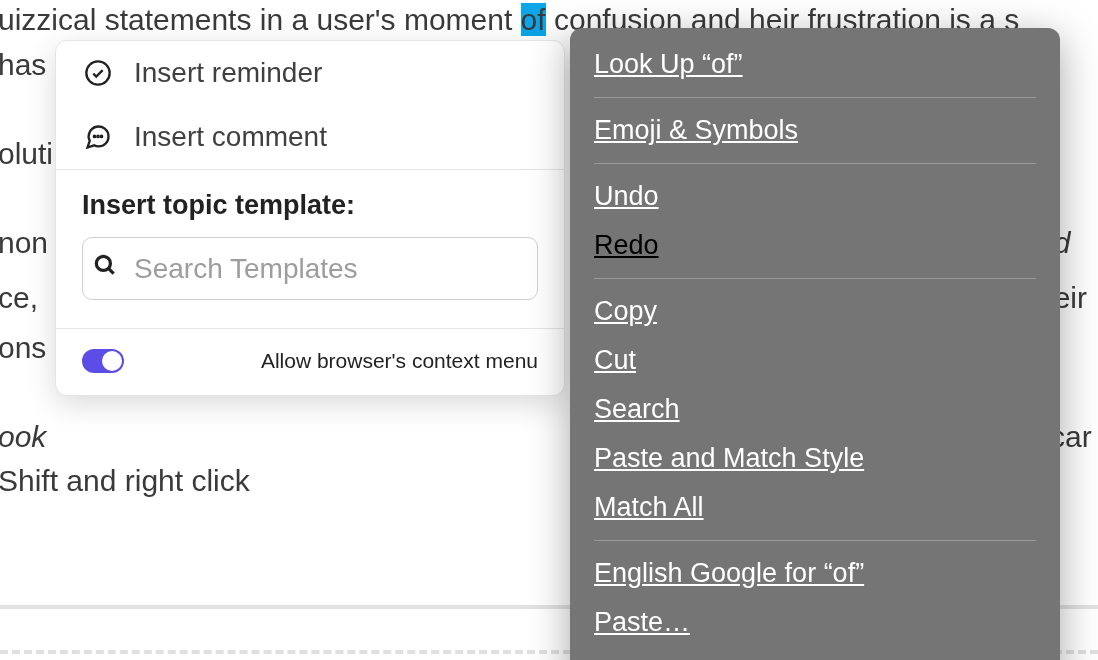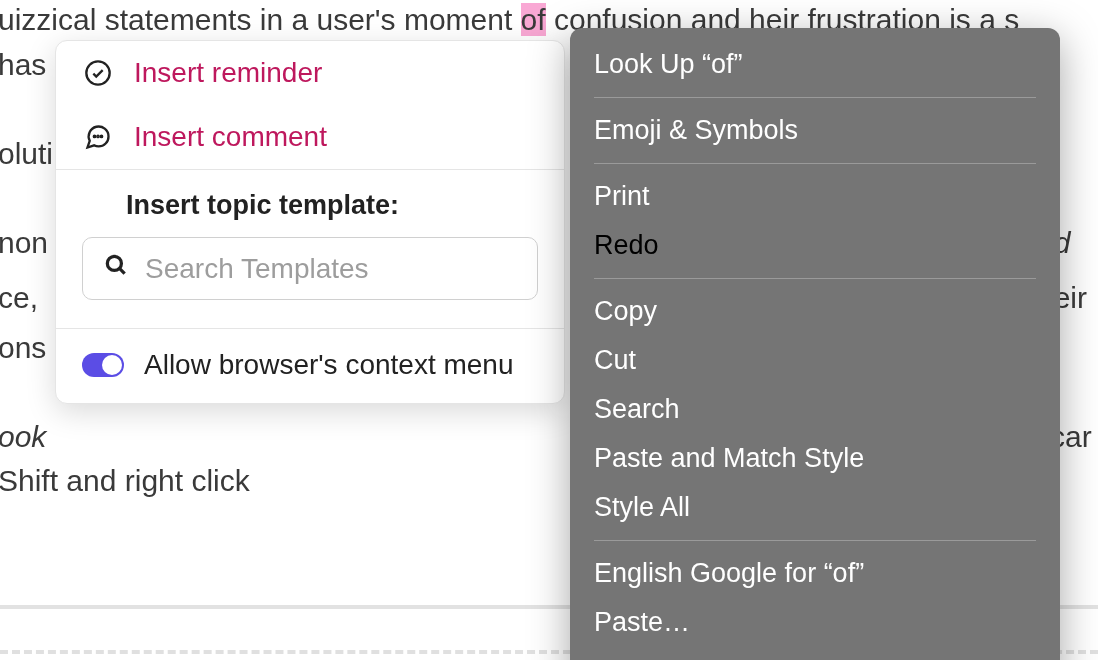--- a/index.html
+++ b/index.html
@@ -19,21 +19,21 @@
   
   .bg-line {
     position: absolute;
     font-size: 30px;
     color: #3a3a3a;
     white-space: nowrap;
     line-height: 1.2;
   }
   .italic { font-style: italic; }
   .highlight {
-    background: #f9a8d4;
+    background: #0ea5e9;
   }
   
   .solid-sep {
     position: absolute;
     left: 0;
     width: 1098px;
     border-top: 4px solid #e2e2e2;
   }
   .dashed-sep {
     position: absolute;
@@ -53,21 +53,21 @@
     border-radius: 12px;
     box-shadow: 0 8px 30px rgba(0,0,0,0.15);
     overflow: hidden;
   }
   .popover-item {
     display: flex;
     align-items: center;
     gap: 20px;
     padding: 16px 26px;
     font-size: 28px;
-    color: #be185d;
+    color: #404040;
     cursor: pointer;
   }
   .popover-item .icon-wrap {
     width: 32px;
     height: 32px;
     display: flex;
     align-items: center;
     justify-content: center;
     color: #222;
   }
@@ -75,48 +75,48 @@
     border-top: 1px solid #e5e5e5;
   }
   .popover-section {
     padding: 20px 26px 28px 26px;
   }
   .popover-heading {
     font-size: 27px;
     font-weight: 700;
     color: #222;
     margin-bottom: 16px;
-    margin-left: 44px;
   }
   .search-box {
     display: flex;
     align-items: center;
     gap: 16px;
     border: 1px solid #d0d0d0;
     border-radius: 10px;
-    padding: 14px 20px;
+    padding: 14px 9px;
     font-size: 28px;
     background: #fff;
   }
   .search-box input {
     border: none;
     outline: none;
     font-size: 28px;
     flex: 1;
     color: #333;
   }
   .search-box input::placeholder { color: #9d9d9d; }
 
   .popover-footer {
     display: flex;
     align-items: center;
     gap: 20px;
     padding: 20px 26px 22px 26px;
-    font-size: 28px;
-    color: #222;
+    font-size: 21px;
+    color: #222;
+    justify-content: space-between;
   }
   .toggle {
     width: 42px;
     height: 24px;
     border-radius: 12px;
     background: #5b4de5;
     position: relative;
     flex-shrink: 0;
   }
   .toggle::after {
@@ -140,20 +140,21 @@
     border-radius: 12px;
     padding: 12px 0 8px 0;
     box-shadow: 0 10px 40px rgba(0,0,0,0.35);
   }
   .os-item {
     padding: 9px 24px;
     font-size: 27px;
     color: #fff;
     white-space: nowrap;
     cursor: default;
+    text-decoration: underline;
   }
   .os-item.disabled { color: #000000; }
   .os-sep {
     height: 1px;
     background: #9a9a9a;
     margin: 8px 24px;
   }
 </style>
 </head>
 <body>
@@ -219,27 +220,27 @@
       <div class="toggle"></div>
       <span>Allow browser's context menu</span>
     </div>
   </div>
 
   <div class="os-menu">
     <div class="os-item">Look Up “of”</div>
     <div class="os-sep"></div>
     <div class="os-item">Emoji &amp; Symbols</div>
     <div class="os-sep"></div>
-    <div class="os-item">Print</div>
+    <div class="os-item">Undo</div>
     <div class="os-item disabled">Redo</div>
     <div class="os-sep"></div>
     <div class="os-item">Copy</div>
     <div class="os-item">Cut</div>
     <div class="os-item">Search</div>
     <div class="os-item">Paste and Match Style</div>
-    <div class="os-item">Style All</div>
+    <div class="os-item">Match All</div>
     <div class="os-sep"></div>
     <div class="os-item">English Google for “of”</div>
     <div class="os-item">Paste…</div>
     <div class="os-item">Translate Selection to English</div>
   </div>
 
 </div>
 
 </body></html>

